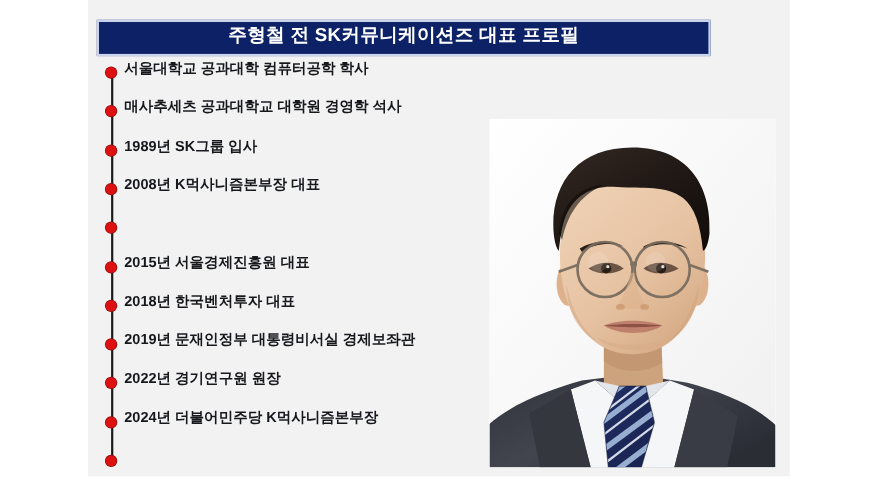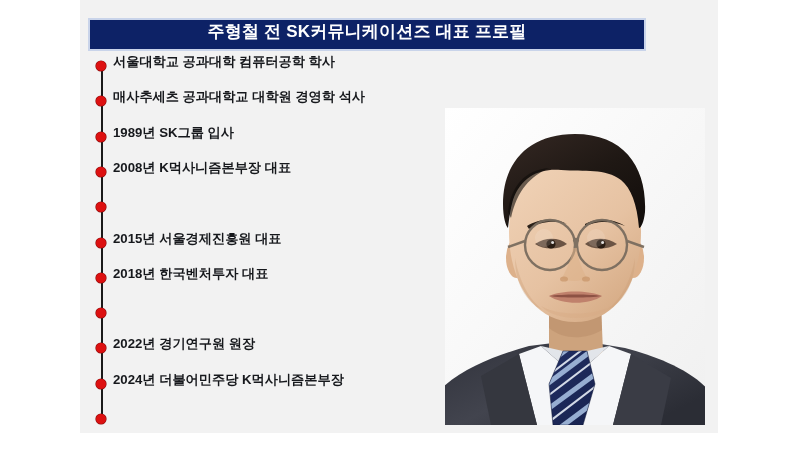--- a/index.html
+++ b/index.html
@@ -144,20 +144,21 @@
     <div class="timeline-item" style="top:179.5px">
       <span class="timeline-dot"></span>
       <span class="timeline-label">2015년 서울경제진흥원 대표</span>
     </div>
     <div class="timeline-item" style="top:214.8px">
       <span class="timeline-dot"></span>
       <span class="timeline-label">2018년 한국벤처투자 대표</span>
     </div>
     <div class="timeline-item" style="top:250.1px">
       <span class="timeline-dot"></span>
+      <span class="timeline-label">2019년 문재인정부 대통령비서실 경제보좌관</span>
     </div>
     <div class="timeline-item" style="top:285.4px">
       <span class="timeline-dot"></span>
       <span class="timeline-label">2022년 경기연구원 원장</span>
     </div>
     <div class="timeline-item" style="top:320.7px">
       <span class="timeline-dot"></span>
       <span class="timeline-label">2024년 더불어민주당 K먹사니즘본부장</span>
     </div>
     <div class="timeline-item" style="top:356px">

